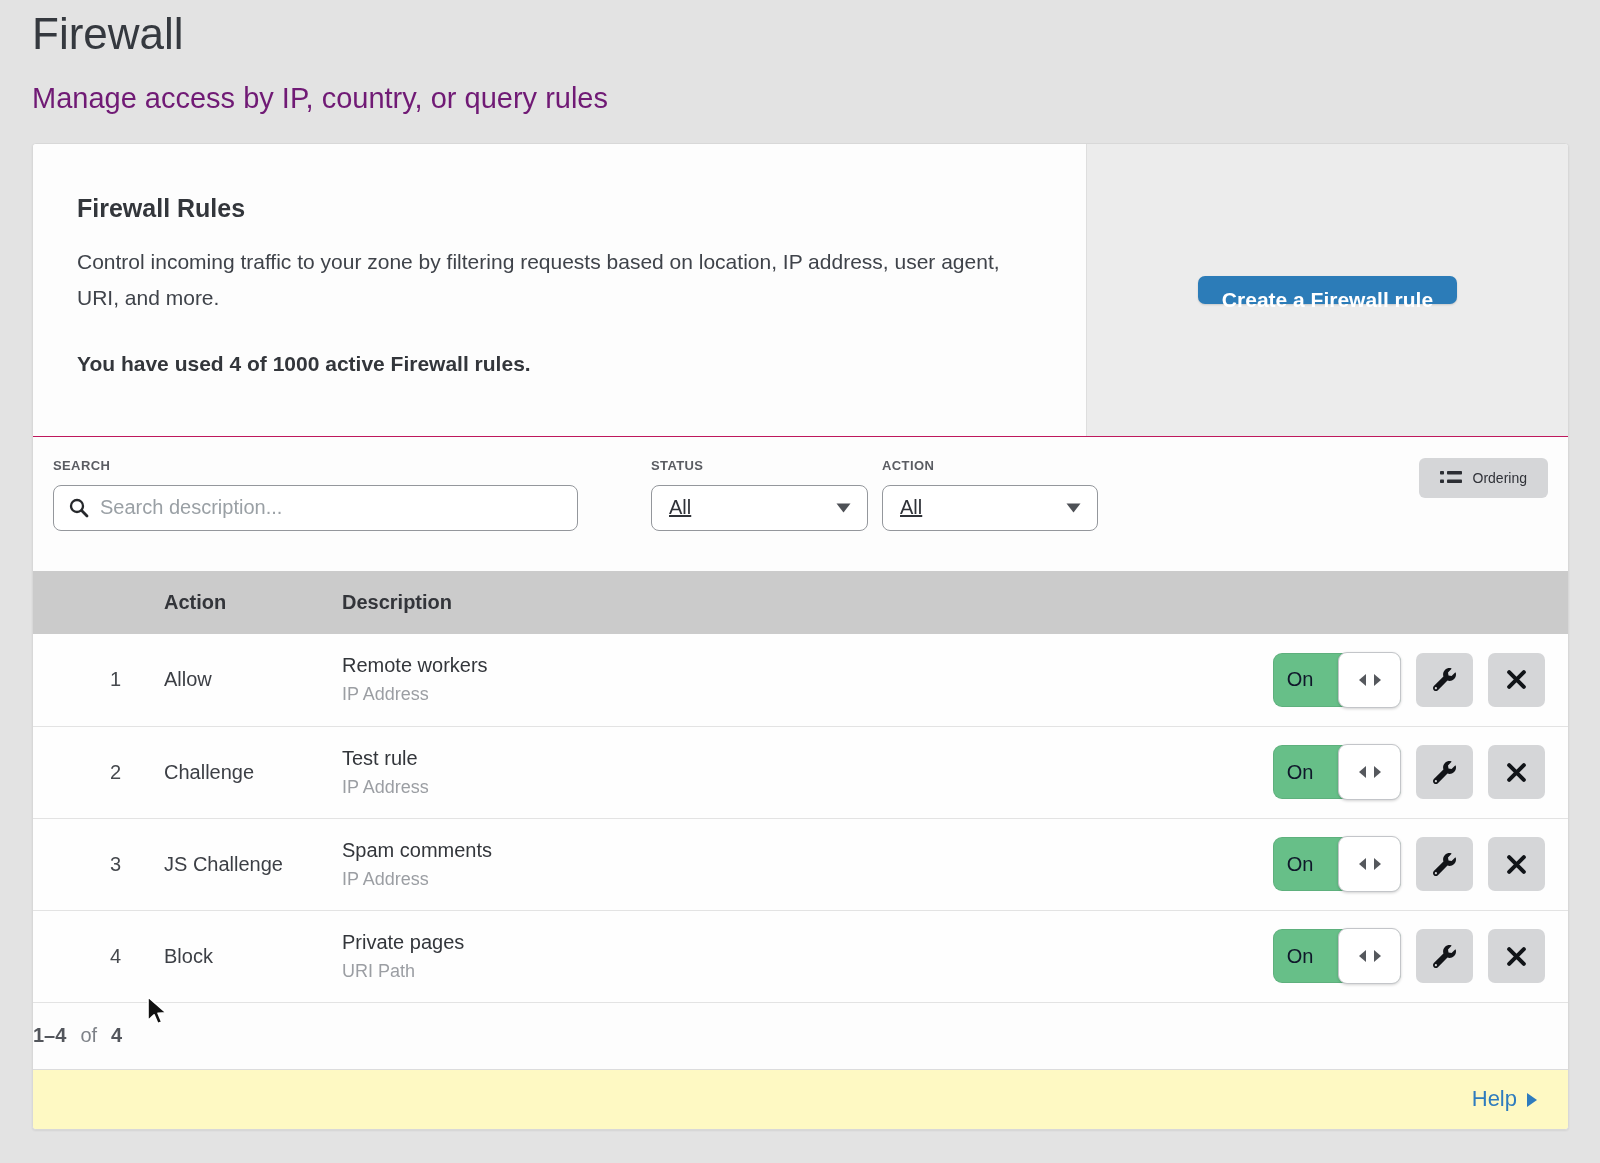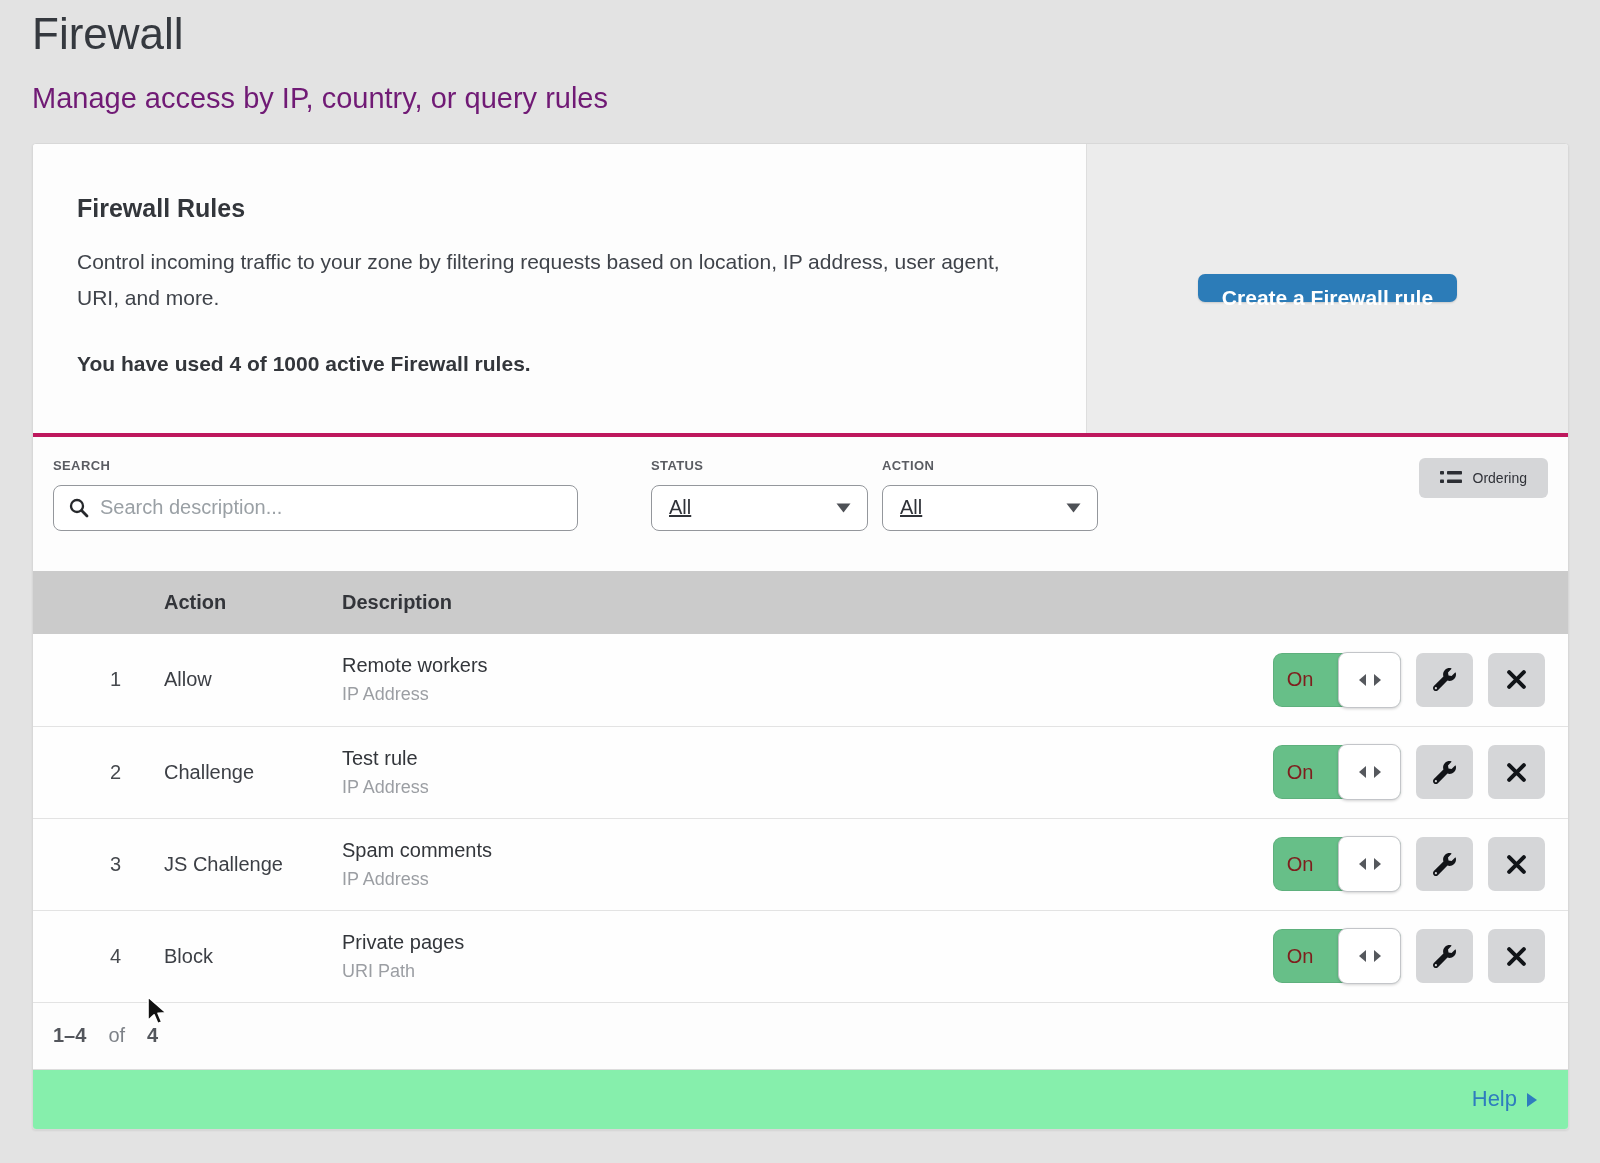--- a/index.html
+++ b/index.html
@@ -19,21 +19,21 @@
     margin-top: 28px;
     width: 1537px;
     background: #fdfdfd;
     border: 1px solid #d8d8d8;
     border-radius: 4px;
     box-shadow: 0 1px 2px rgba(0,0,0,0.07);
     overflow: hidden;
   }
 
   
-  .card-top { display: flex; min-height: 293px; border-bottom: 4px solid #be185d; }
+  .card-top { display: flex; min-height: 293px; border-bottom: 1px solid #be185d; }
   .card-top-left { flex: 1; padding: 50px 60px 40px 44px; background: #fdfdfd; }
   .rules-heading { font-size: 25px; font-weight: 700; color: #33363b; }
   .rules-desc { font-size: 21px; color: #3f434a; line-height: 1.72; margin-top: 21px; max-width: 945px; }
   .rules-usage { font-size: 21px; font-weight: 700; color: #33363b; margin-top: 36px; }
   .card-top-right {
     width: 482px; background: #ececec; border-left: 1px solid #dedede;
     display: flex; align-items: center; justify-content: center;
   }
   .btn-primary {
     background: #2c7cb8; color: #ffffff; border: none; border-radius: 7px;
@@ -84,43 +84,43 @@
   .cell-desc .desc-sub { font-size: 18px; color: #9b9ea3; margin-top: 7px; }
   .cell-controls { display: flex; align-items: center; justify-content: flex-end; gap: 15px; padding-right: 23px; }
 
   .toggle {
     position: relative; width: 128px; height: 54px; border-radius: 9px;
     background: #67bf88; cursor: pointer; box-shadow: inset 0 0 0 1px rgba(0,0,0,0.08);
   }
   .toggle-on {
     position: absolute; left: 0; top: 0; width: 54px; height: 54px;
     display: flex; align-items: center; justify-content: center;
-    color: #7f1d1d; font-size: 20px;
+    color: #0f172a; font-size: 20px;
   }
   .toggle-handle {
     position: absolute; right: 0; top: -1px; width: 63px; height: 56px;
     background: #ffffff; border: 1.5px solid #c3c5c9; border-radius: 9px;
     display: flex; align-items: center; justify-content: center;
     box-shadow: 0 1px 3px rgba(0,0,0,0.18);
   }
   .icon-btn {
     width: 57px; height: 54px; background: #d5d6d8; border: none; border-radius: 7px;
     display: flex; align-items: center; justify-content: center; cursor: pointer;
   }
 
   
   .pagination {
-    height: 68px; display: flex; align-items: center; padding-left: 20px;
+    height: 68px; display: flex; align-items: center; 
     border-top: 1px solid #e3e3e3; border-bottom: 1px solid #dcdcdc;
-    background: #fdfdfd; font-size: 20px; gap: 22px;
+    background: #fdfdfd; font-size: 20px; gap: 14px;
   }
   .pg-bold { font-weight: 700; color: #53565c; }
   .pg-of { color: #7d8187; }
   .card-footer {
-    height: 59px; background: #86efac; display: flex; 
+    height: 59px; background: #fef9c3; display: flex; 
     justify-content: flex-end; padding-right: 31px;
   }
   .help-link { display: flex; align-items: center; gap: 10px; color: #2e7cbe; font-size: 22px; text-decoration: none; cursor: pointer; }
   .help-arrow { width: 0; height: 0; border-left: 10px solid #2e7cbe; border-top: 7px solid transparent; border-bottom: 7px solid transparent; margin-top: 2px; }
 
   .cursor { position: absolute; left: 146px; top: 996px; z-index: 20; pointer-events: none; }
 </style>
 </head>
 <body>
 

